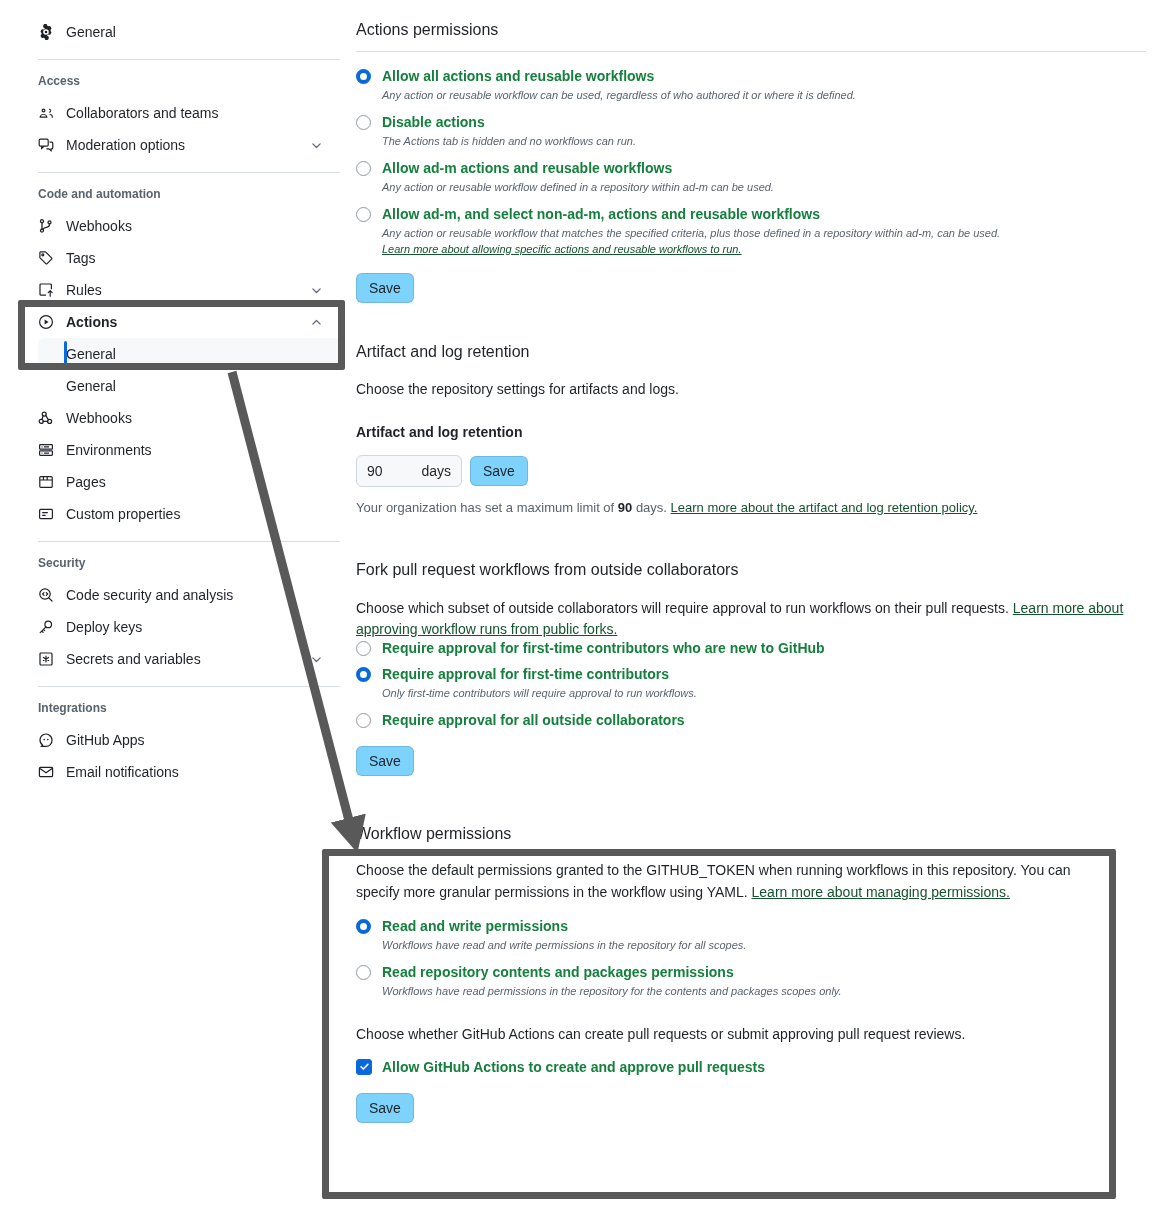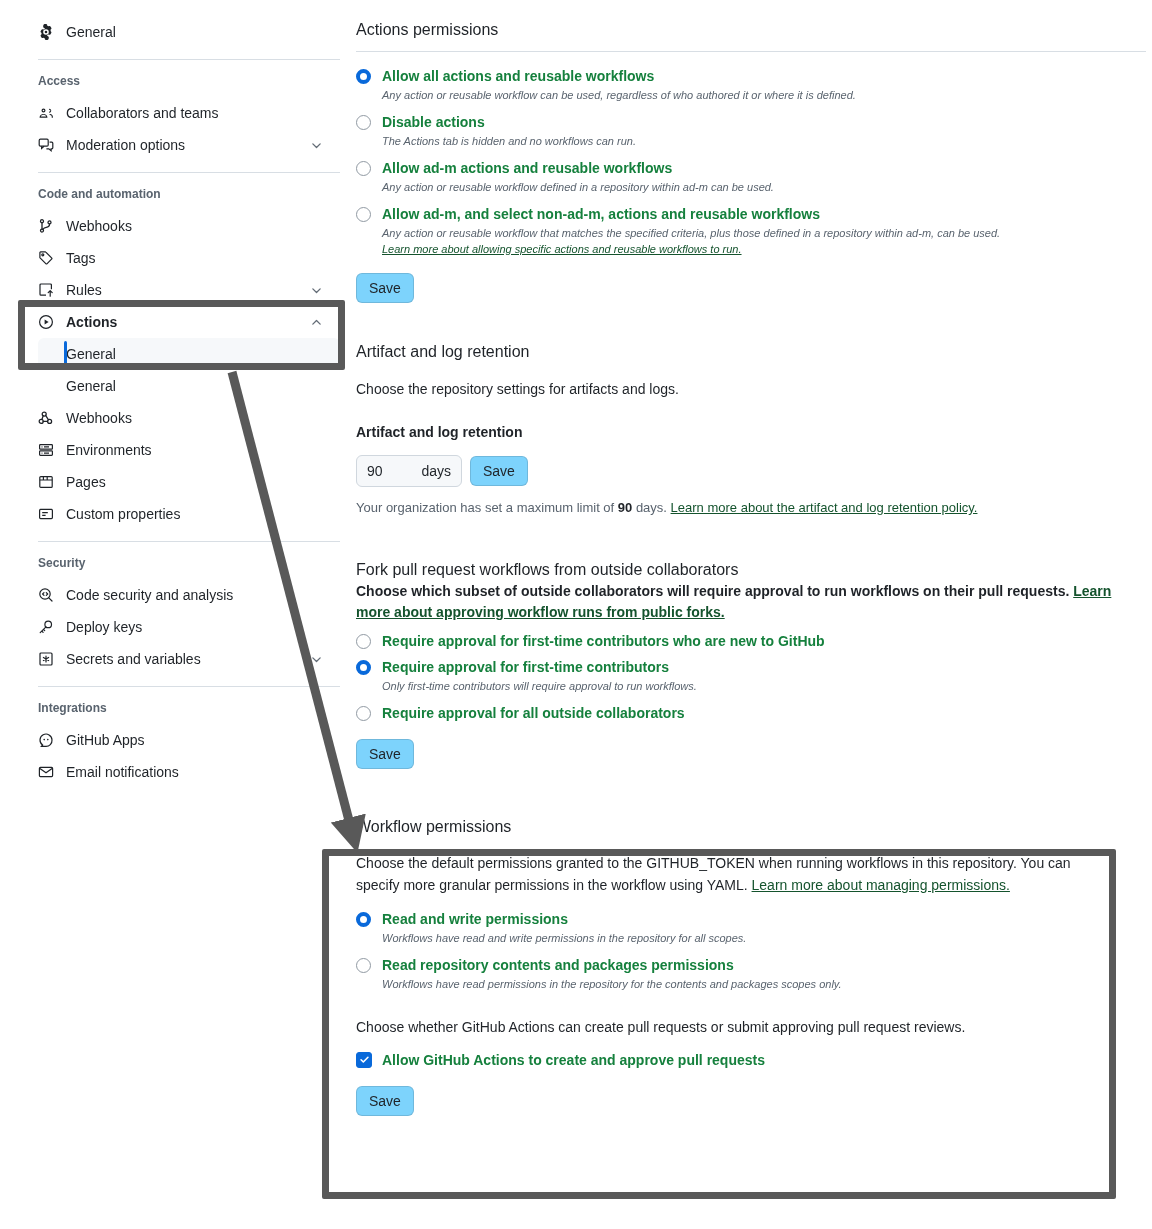--- a/index.html
+++ b/index.html
@@ -395,25 +395,25 @@
       <button class="btn">Save</button>
     </div>
 
     <div class="para muted" style="font-size:13px;margin-top:11px;">
       <span>Your organization has set a maximum limit of </span><span style="font-weight:700;color:#1f2328;">90</span><span> days. </span><a class="lnk" href="#">Learn more about the artifact and log retention policy.</a>
     </div>
   </div>
 
   <div style="margin-top:42px;">
     <h2 class="h2">Fork pull request workflows from outside collaborators</h2>
-    <p class="para" style="margin-top:0;width:770px;font-weight:bold;">
+    <p class="para" style="margin-top:17px;width:770px;">
       <span>Choose which subset of outside collaborators will require approval to run workflows on their pull requests. </span><a class="lnk" href="#">Learn more about approving workflow runs from public forks.</a>
     </p>
 
-    <div style="margin-top:10px;">
+    <div style="margin-top:0;">
       <div>
         <div class="radio-row">
           <span class="radio"></span>
           <span class="radio-label">Require approval for first-time contributors who are new to GitHub</span>
         </div>
       </div>
 
       <div style="margin-top:10px;">
         <div class="radio-row">
           <span class="radio checked"></span>

